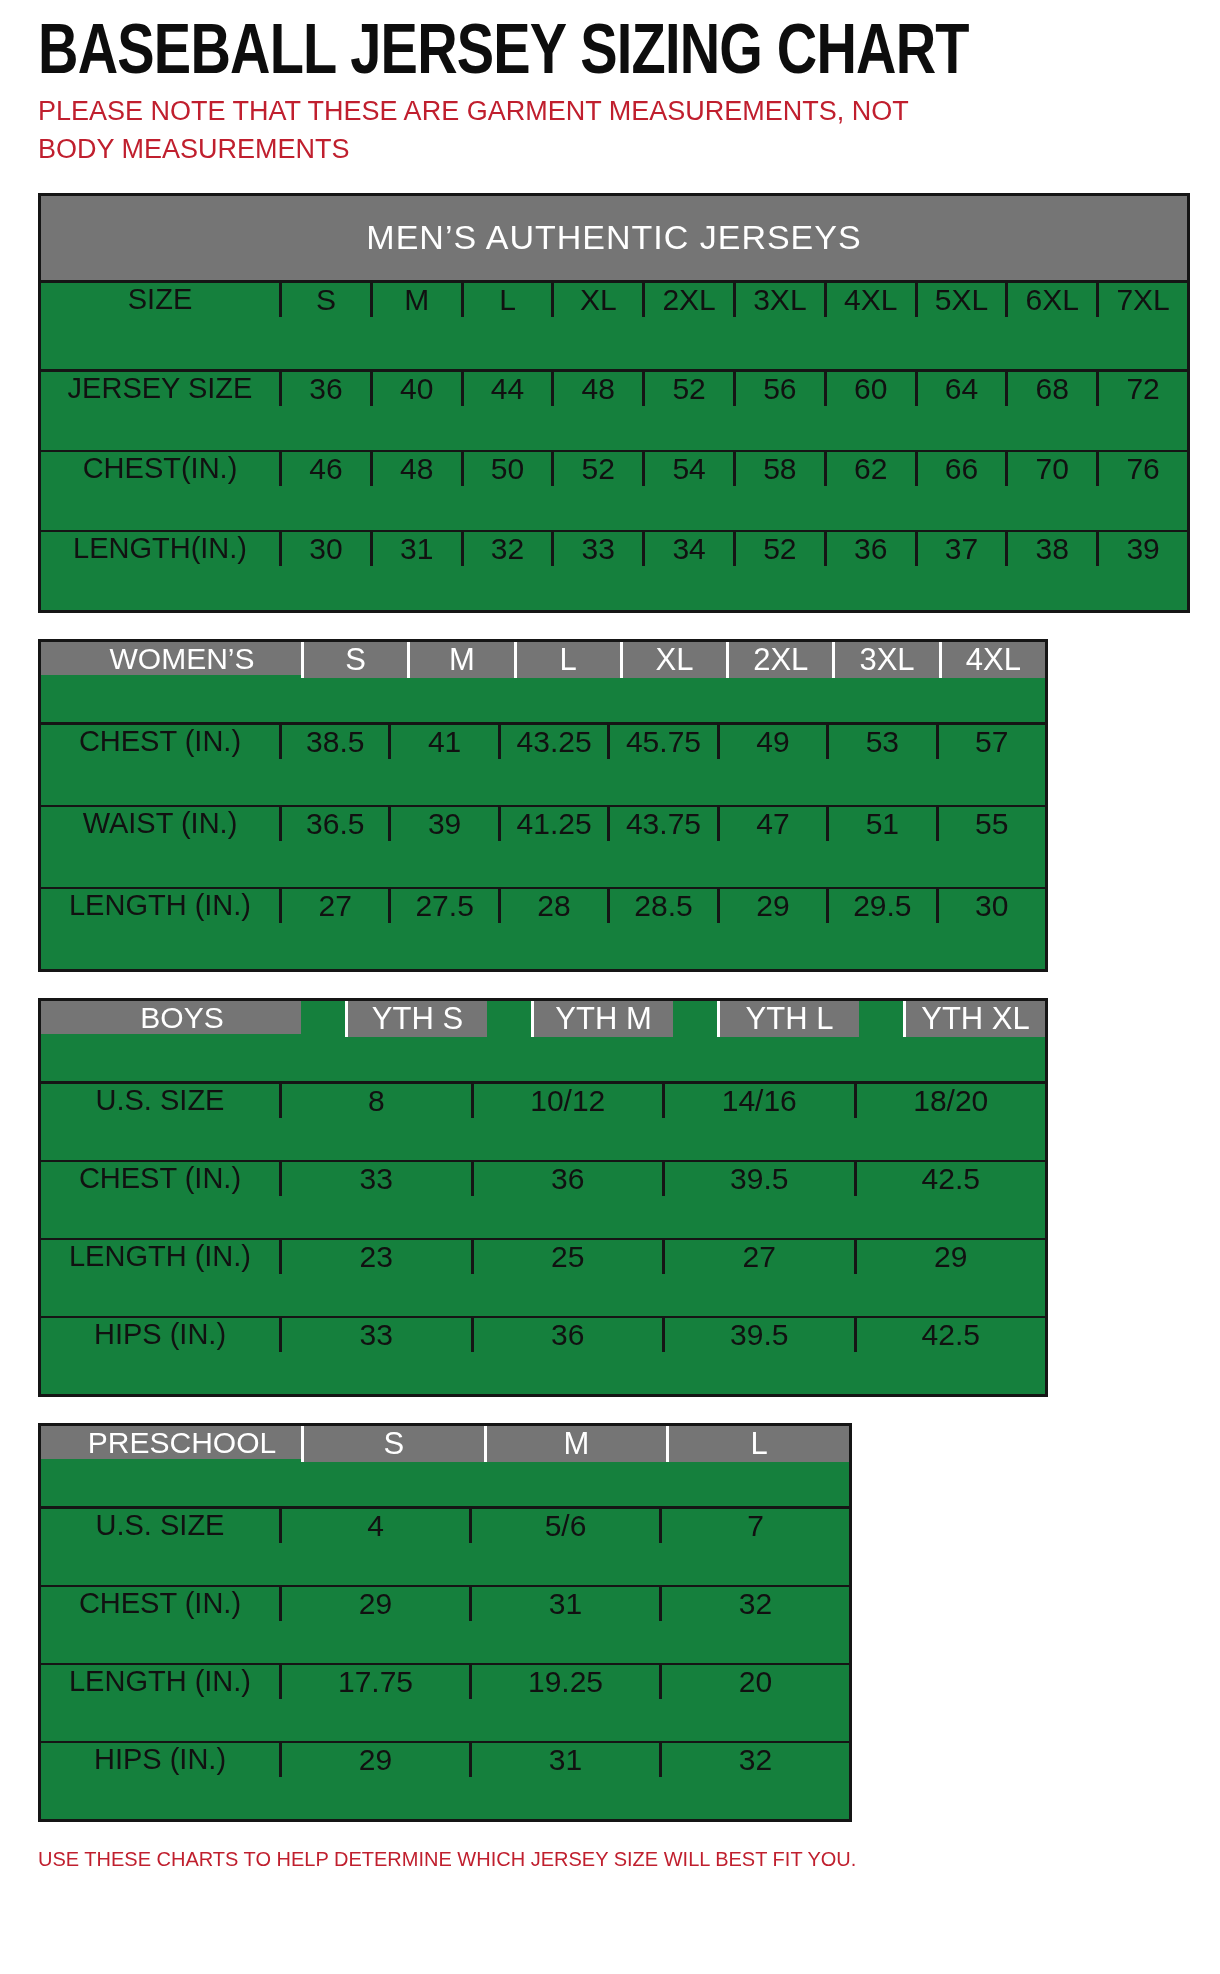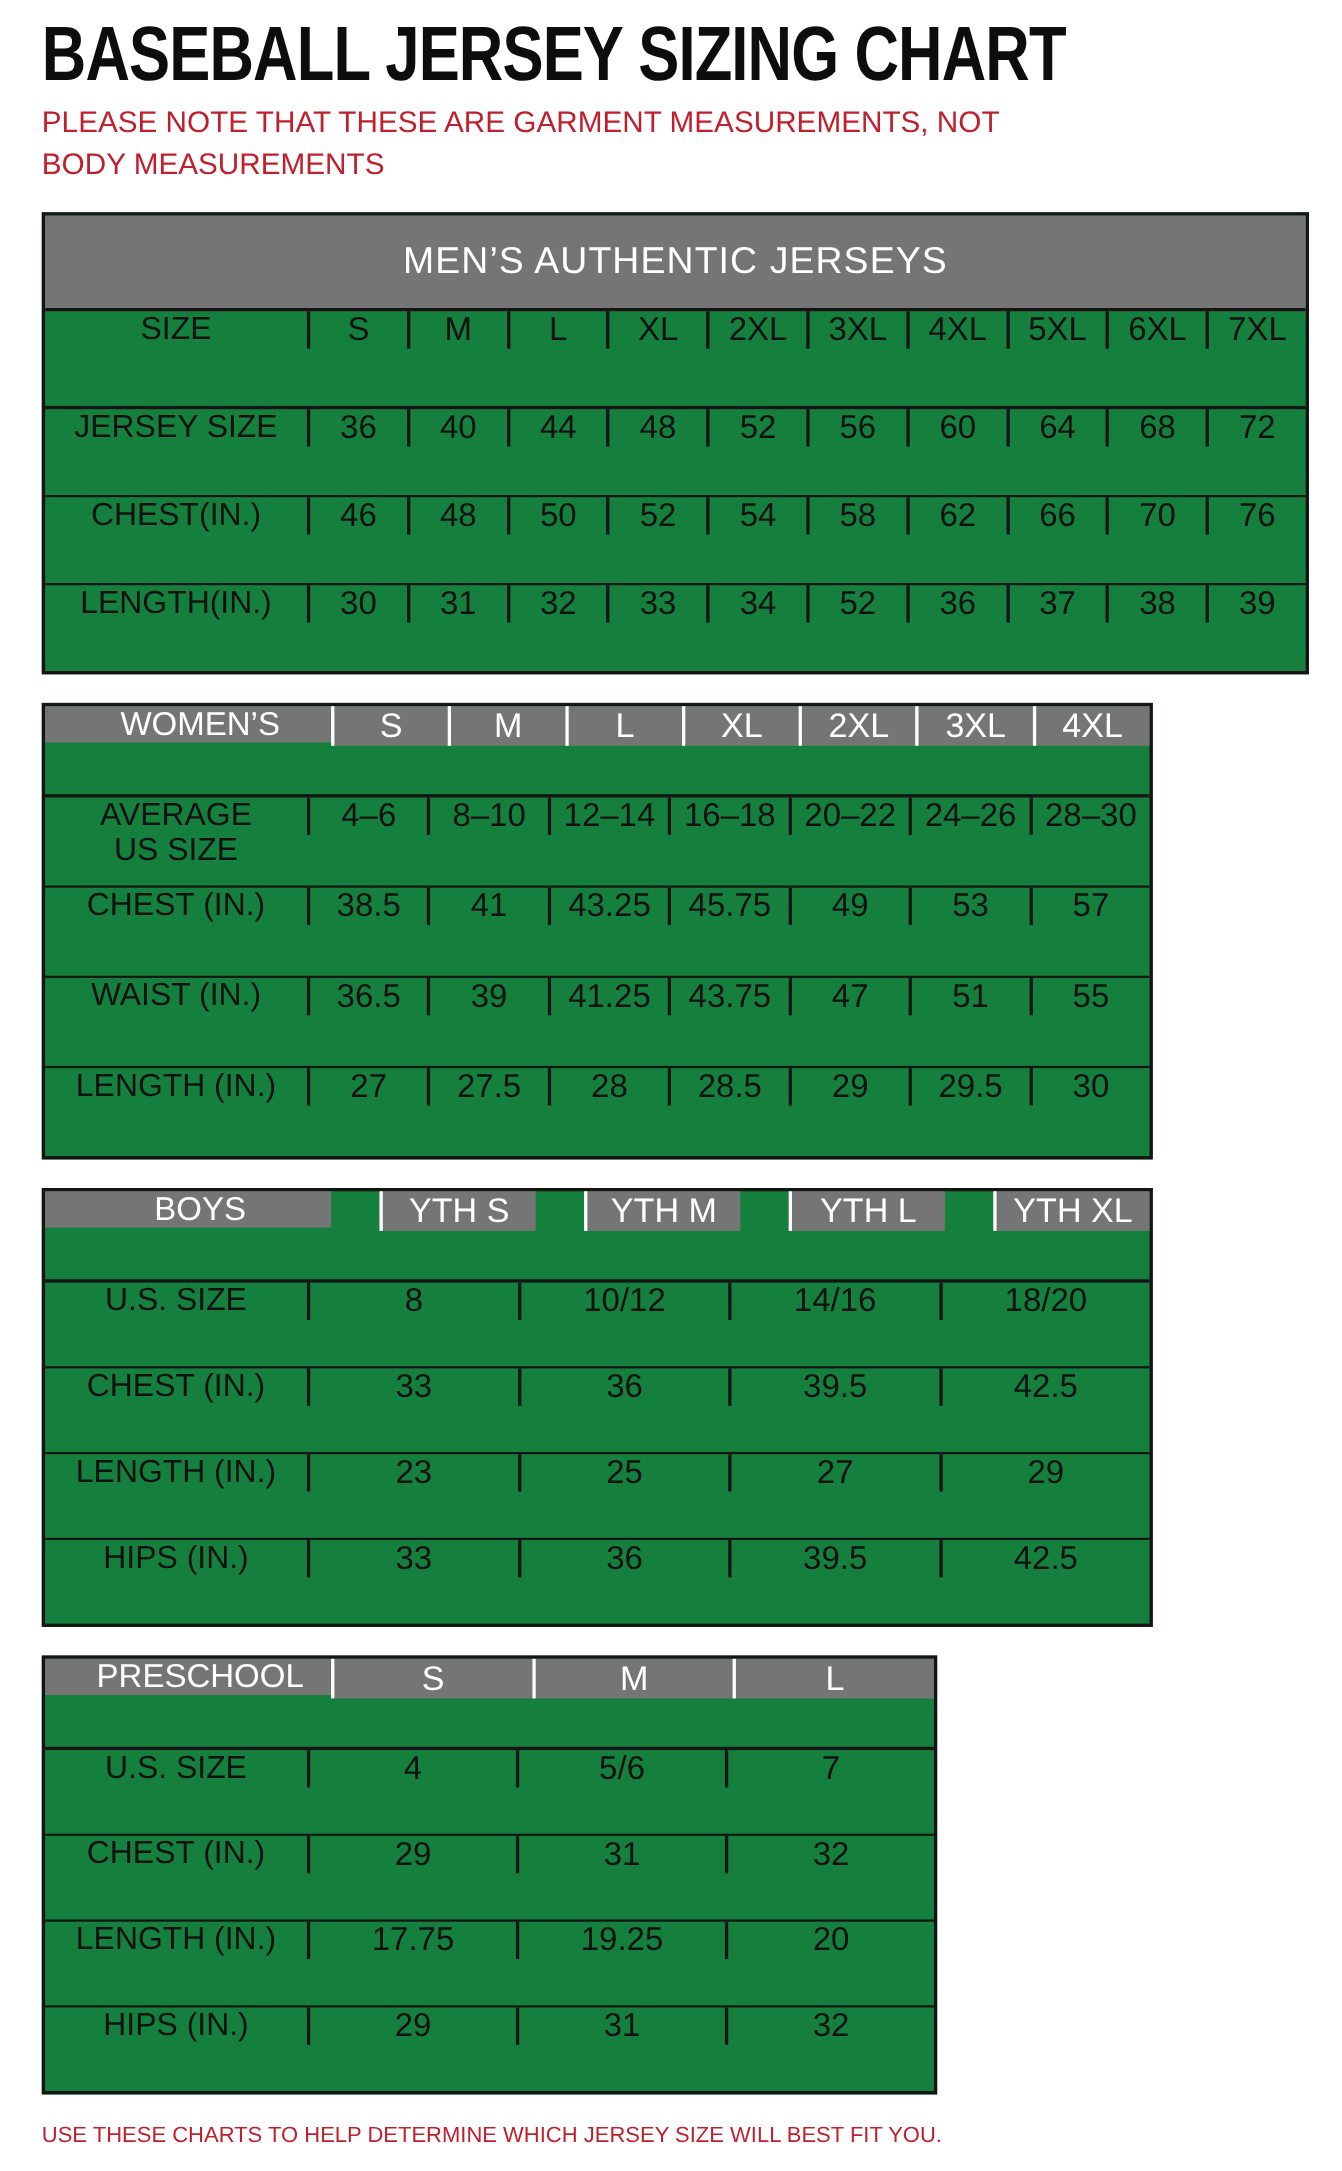--- a/index.html
+++ b/index.html
@@ -137,31 +137,20 @@
           <div class="cell label">WOMEN’S</div>
           <div class="cell data">S</div>
           <div class="cell data">M</div>
           <div class="cell data">L</div>
           <div class="cell data">XL</div>
           <div class="cell data">2XL</div>
           <div class="cell data">3XL</div>
           <div class="cell data">4XL</div>
         </div>
         <div class="row body-row">
-          <div class="cell label">AVERAGE
-US SIZE</div>
-          <div class="cell data">4–6</div>
-          <div class="cell data">8–10</div>
-          <div class="cell data">12–14</div>
-          <div class="cell data">16–18</div>
-          <div class="cell data">20–22</div>
-          <div class="cell data">24–26</div>
-          <div class="cell data">28–30</div>
-        </div>
-        <div class="row body-row">
           <div class="cell label">CHEST (IN.)</div>
           <div class="cell data">38.5</div>
           <div class="cell data">41</div>
           <div class="cell data">43.25</div>
           <div class="cell data">45.75</div>
           <div class="cell data">49</div>
           <div class="cell data">53</div>
           <div class="cell data">57</div>
         </div>
         <div class="row body-row">

